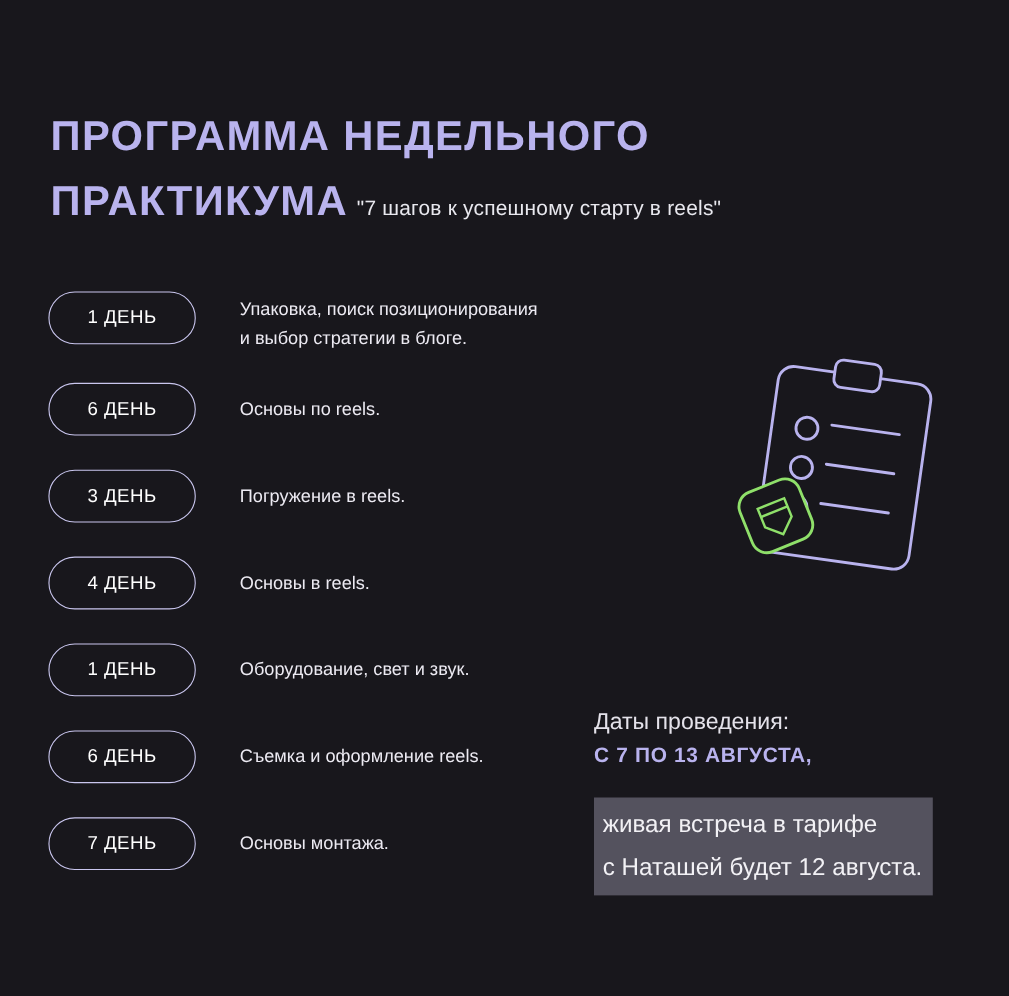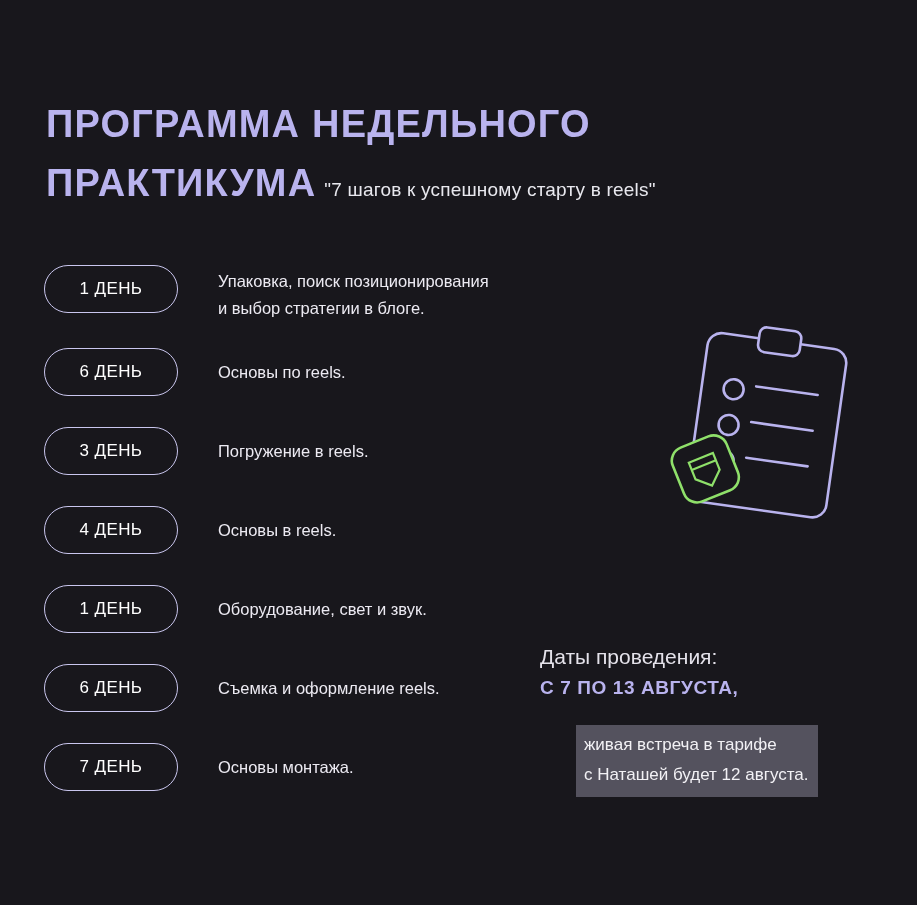--- a/index.html
+++ b/index.html
@@ -111,25 +111,24 @@
     color: #b9b3ee;
     font-size: 19px;
     font-weight: bold;
     letter-spacing: 0.6px;
     margin-bottom: 26px;
   }
   .dates-note {
     display: inline-block;
     background: #54525e;
     color: #f2f1f5;
-    font-size: 17px;
+    font-size: 22px;
     line-height: 1.75;
     padding: 5px 10px 7px 8px;
     white-space: pre-line;
-    margin-left: 36px;
   }
 </style>
 </head>
 <body>
 
 <div class="page">
 
   <div class="title-block">
     <span class="title-line">ПРОГРАММА НЕДЕЛЬНОГО</span>
     <div class="title-row2">

